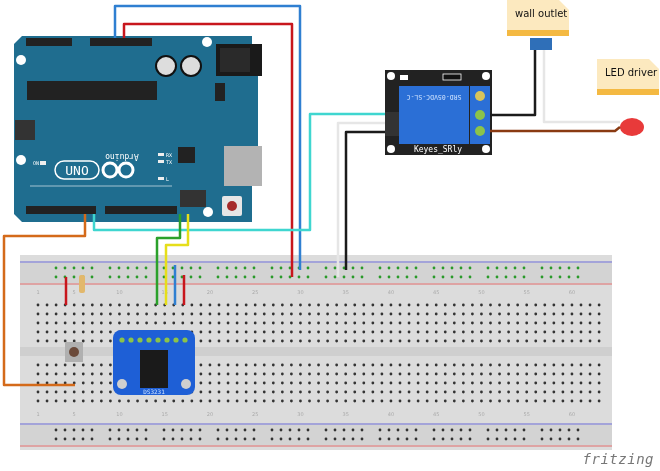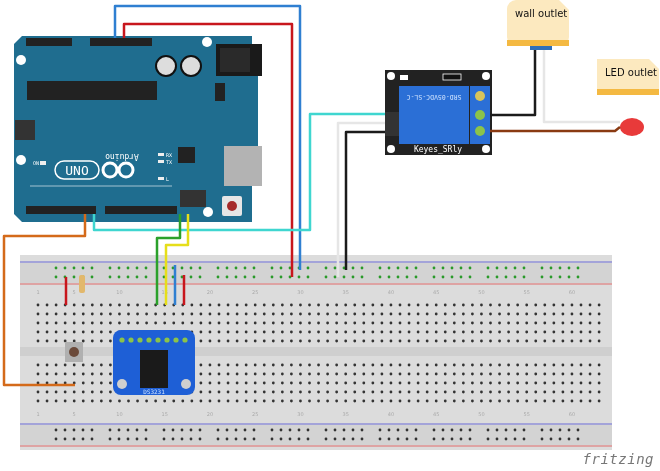--- a/index.html
+++ b/index.html
@@ -996,24 +996,24 @@
     <polyline points="188,214 188,245 166,245 166,305" stroke="#e6de1a" stroke-width="2.5"></polyline>
     <line x1="175" y1="265" x2="175" y2="305" stroke="#2f7fd1" stroke-width="2.5"></line>
     <line x1="184" y1="275" x2="184" y2="305" stroke="#c8161d" stroke-width="2.5"></line>
     <line x1="66" y1="277" x2="66" y2="305" stroke="#c8161d" stroke-width="2.5"></line>
     <polyline points="490,115 535,115 535,50" stroke="#1b1b1b" stroke-width="2.5"></polyline>
     <polyline points="544,50 544,122 620,122" stroke="#e6e6e6" stroke-width="2.5"></polyline>
     <polyline points="490,131 615,131 620,127" stroke="#8a3a12" stroke-width="2.5"></polyline>
   </g>
 </svg>
 
-<div class="note" style="left:507px;top:0px;width:62px;height:46px;border-radius:9px;">
+<div class="note" style="left:507px;top:0px;width:62px;height:36px;">
   <div class="fold"></div>
   <div class="txt">wall outlet</div>
   <div class="stripe"></div>
 </div>
 <div class="note" style="left:597px;top:59px;width:62px;height:36px;">
   <div class="fold"></div>
-  <div class="txt">LED outlet</div>
+  <div class="txt">LED driver</div>
   <div class="stripe"></div>
 </div>
 
 <div class="fritzing">fritzing</div>
 
 </body></html>

